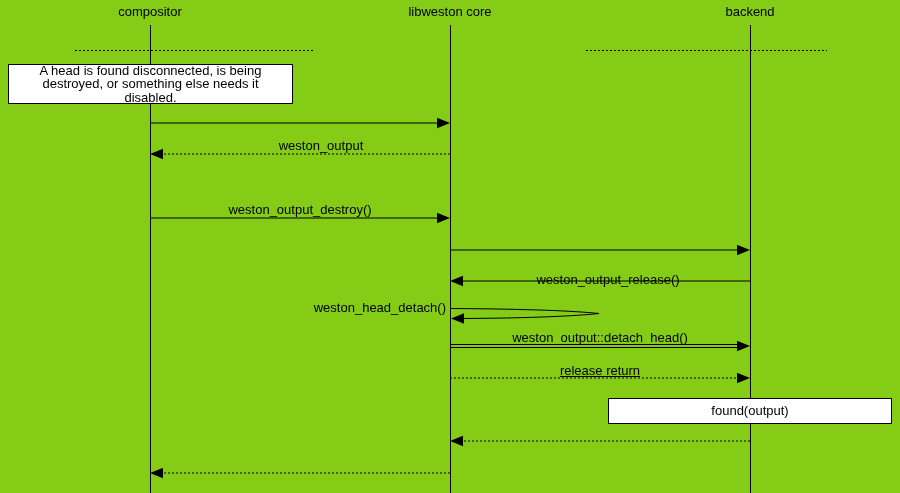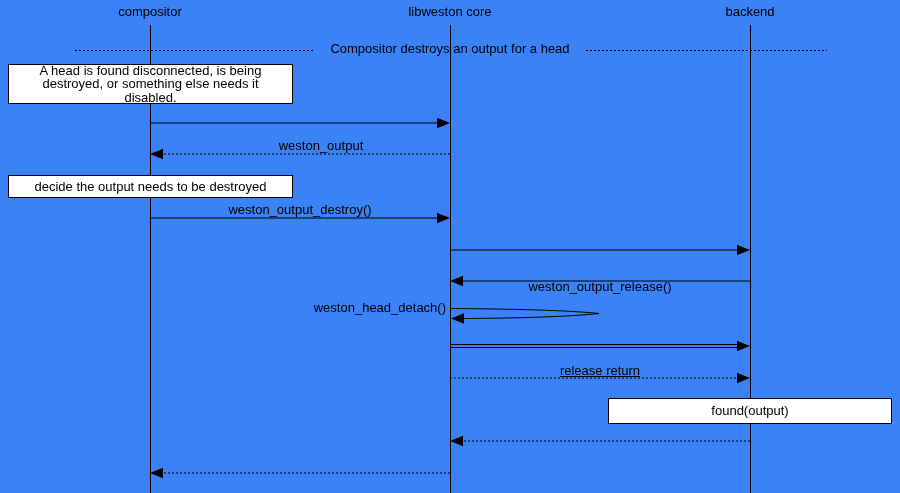--- a/index.html
+++ b/index.html
@@ -1,20 +1,20 @@
 <!DOCTYPE html>
 <html><head>
 <meta charset="utf-8">
 <style>
   html, body { margin: 0; padding: 0; background: #ffffff; }
   .stage {
     position: relative;
     width: 900px;
     height: 493px;
-    background: #3b82f6;
+    background: #84cc16;
     font-family: "Liberation Sans", sans-serif;
     color: #000000;
     overflow: hidden;
   }
   .stage svg { position: absolute; left: 0; top: 0; }
   .lbl {
     position: absolute;
     font-size: 13px;
     line-height: 14px;
     white-space: nowrap;
@@ -79,25 +79,24 @@
     <polygon points="450,441 463,435.8 463,446.2" fill="#000"></polygon>
 
     <line x1="450" y1="473" x2="157" y2="473" stroke="#000" stroke-width="1" stroke-dasharray="2,2"></line>
     <polygon points="150,473 163,467.8 163,478.2" fill="#000"></polygon>
   </svg>
 
   <div class="lbl center" style="left:90px; top:5px; width:120px;">compositor</div>
   <div class="lbl center" style="left:390px; top:5px; width:120px;">libweston core</div>
   <div class="lbl center" style="left:690px; top:5px; width:120px;">backend</div>
 
-  <div class="lbl center" style="left:300px; top:42px; width:300px;">Compositor destroys an output for a head</div>
 
   <div class="note" style="left:8px; top:64px; width:285px; height:40px;">A head is found disconnected, is being destroyed, or something else needs it disabled.</div>
-  <div class="note" style="left:8px; top:175px; width:285px; height:23px;">decide the output needs to be destroyed</div>
   <div class="note" style="left:608px; top:398px; width:284px; height:26px;">found(output)</div>
 
   <div class="lbl center" style="left:150px; top:139px; width:300px;margin-left:21px;">weston_output</div>
   <div class="lbl center" style="left:150px; top:203px; width:300px;">weston_output_destroy()</div>
-  <div class="lbl center" style="left:450px; top:280px; width:300px;">weston_output_release()</div>
+  <div class="lbl center" style="left:450px; top:273px; width:300px;padding-left:8px;">weston_output_release()</div>
   <div class="lbl right" style="left:146px; top:301px; width:300px;">weston_head_detach()</div>
+  <div class="lbl center" style="left:450px; top:331px; width:300px;">weston_output::detach_head()</div>
   <div class="lbl center" style="left:450px; top:364px; width:300px;text-decoration:underline;">release return</div>
 
 </div>
 
 </body></html>

